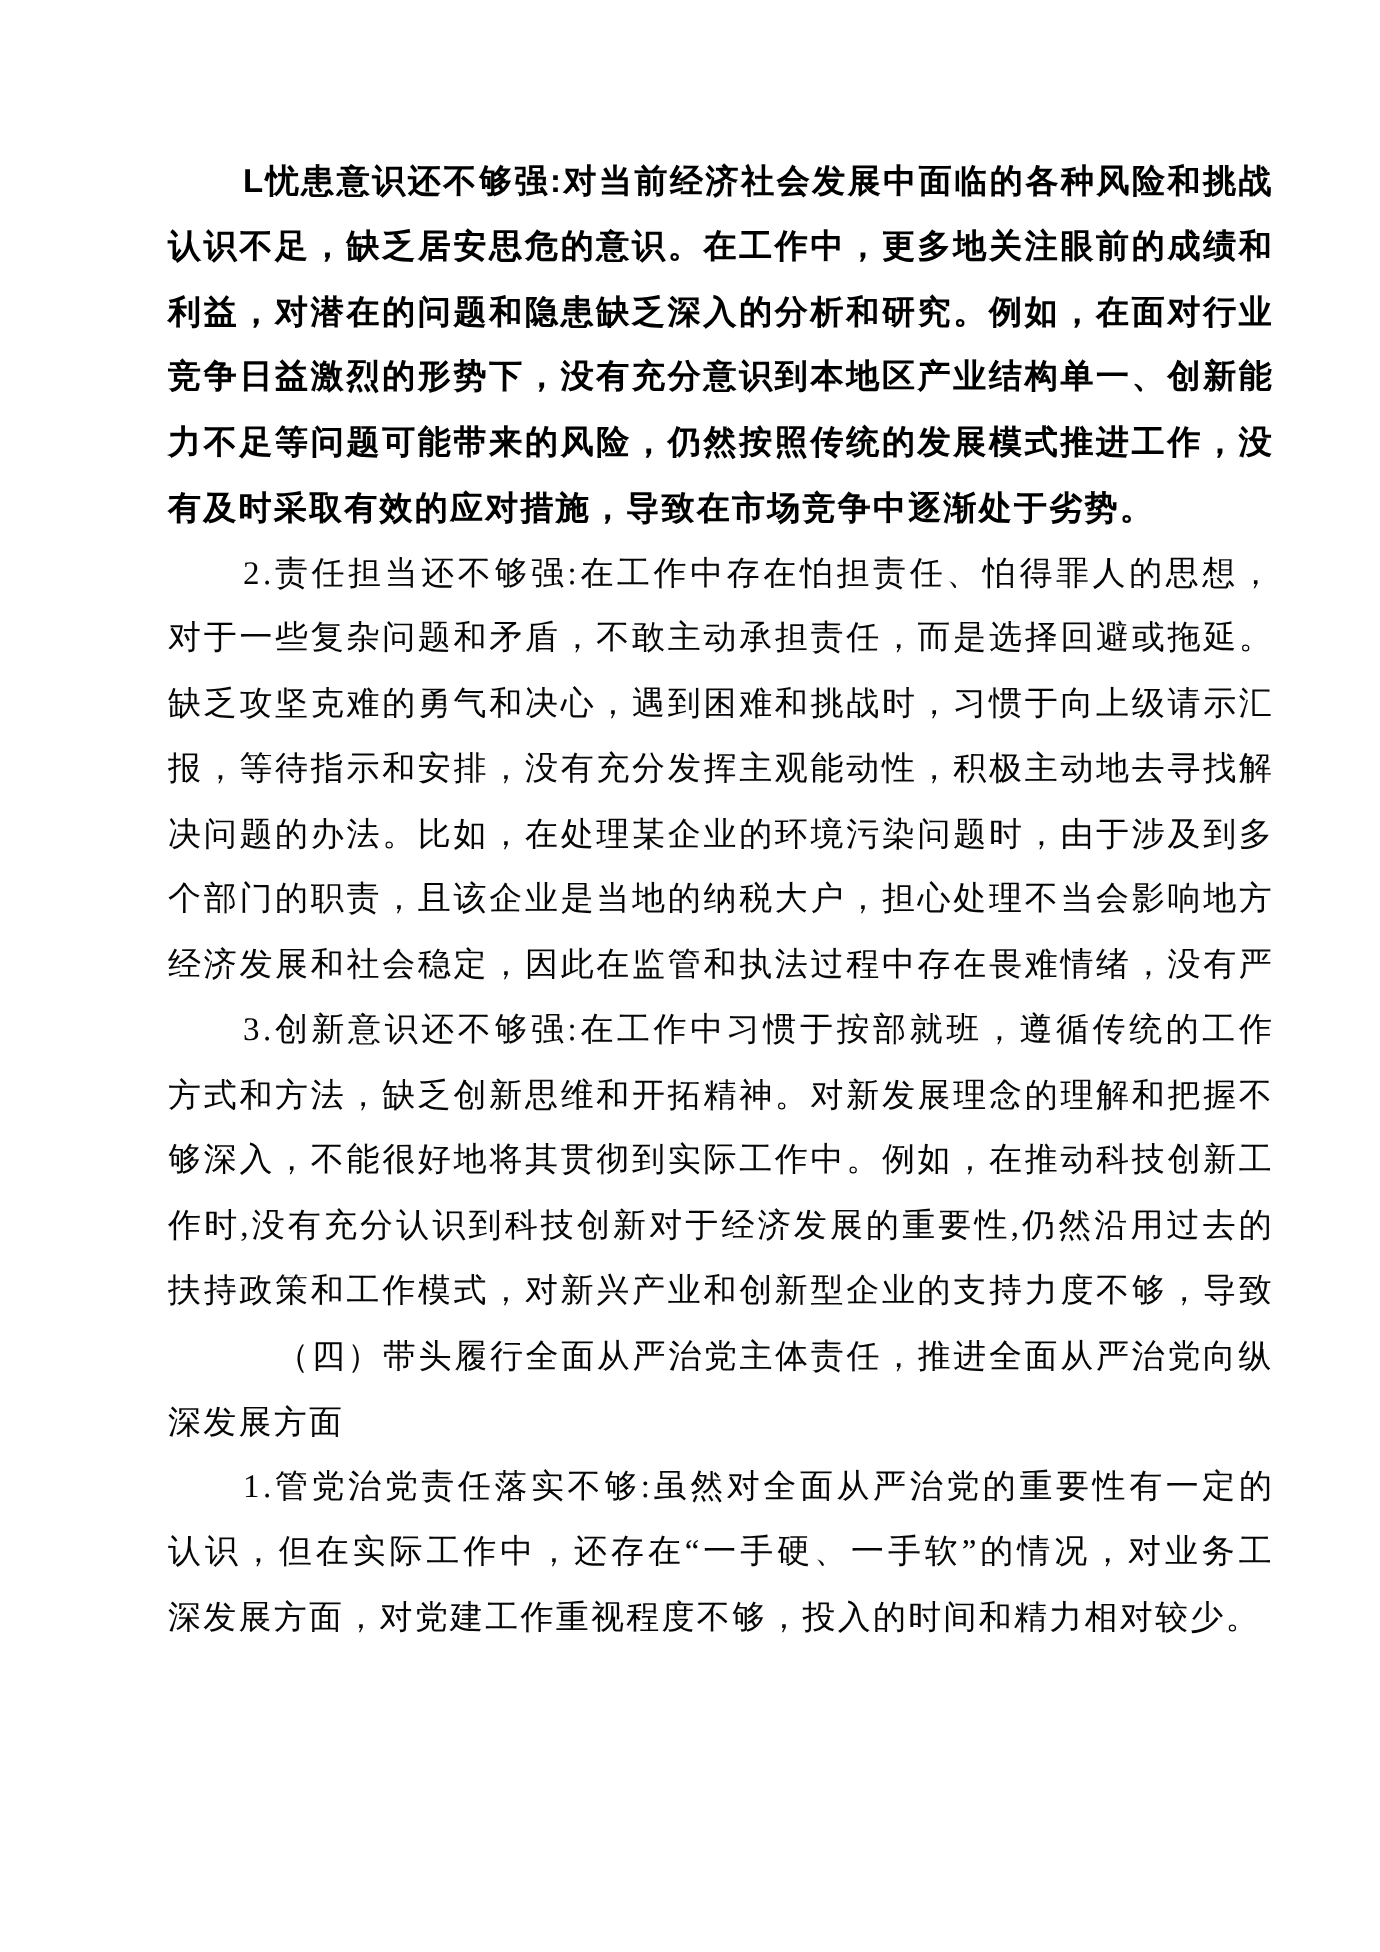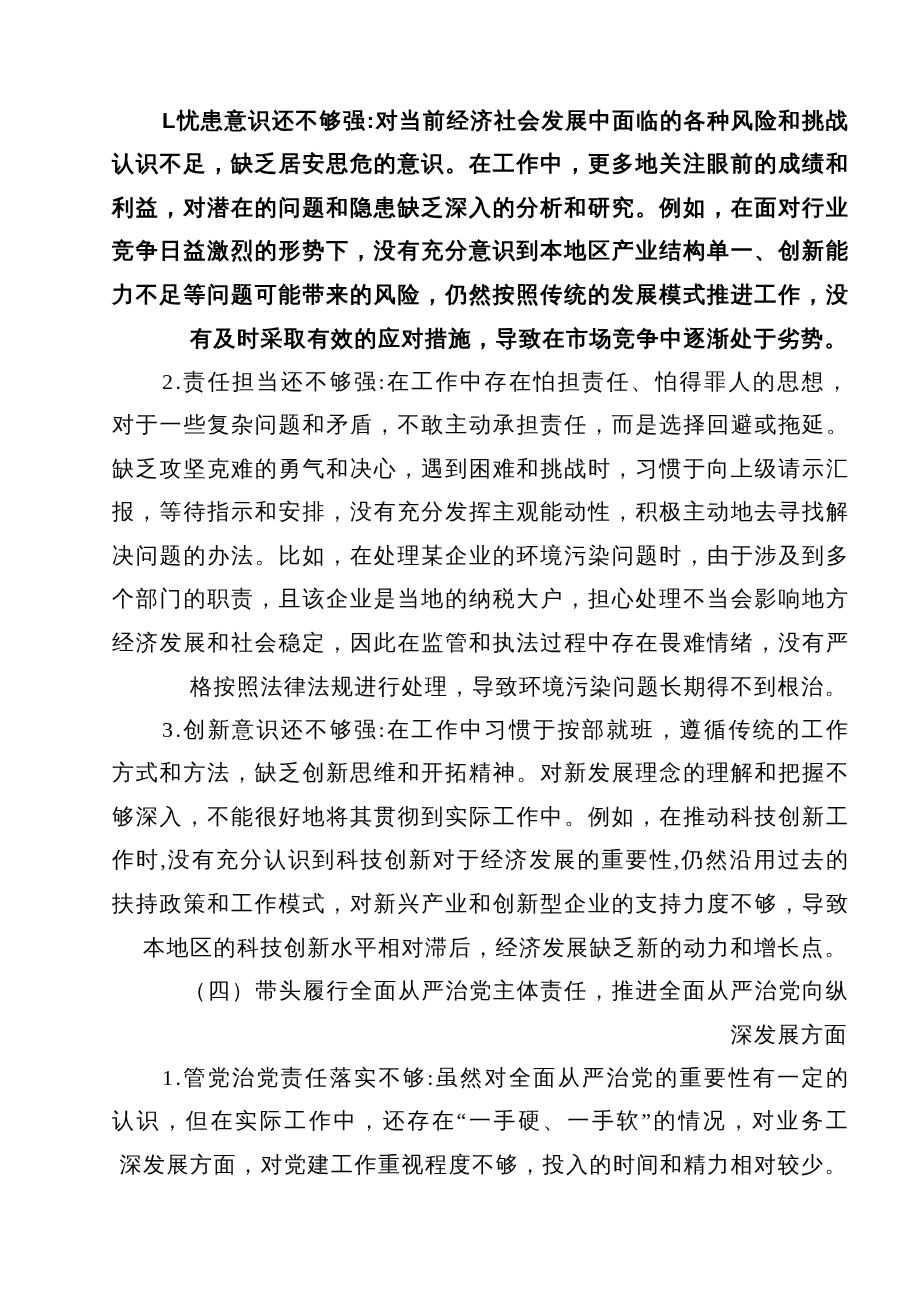--- a/index.html
+++ b/index.html
@@ -29,21 +29,21 @@
     color: #060606;
     display: flex;
     justify-content: space-between;
     align-items: center;
     white-space: nowrap;
   }
   
   .line.last {
     display: block;
     line-height: 43.5px;
-    text-align: right;
+    text-align: left;
     letter-spacing: 1.5px;
   }
   
   .line.first { padding-left: 50px; }
   .para.heading .line.first { padding-left: 72px; }
 
   
   .para.heiti .line {
     font-family: "Liberation Sans", "DejaVu Sans", sans-serif;
     font-weight: 600;
@@ -451,21 +451,20 @@
           <span>在</span>
           <span>畏</span>
           <span>难</span>
           <span>情</span>
           <span>绪</span>
           <span>，</span>
           <span>没</span>
           <span>有</span>
           <span>严</span>
         </div>
-        <div class="line last">格按照法律法规进行处理，导致环境污染问题长期得不到根治。</div>
       </div>
       <div class="para fangsong">
         <div class="line first">
           <span>3</span>
           <span>.</span>
           <span>创</span>
           <span>新</span>
           <span>意</span>
           <span>识</span>
           <span>还</span>
@@ -619,21 +618,20 @@
           <span>支</span>
           <span>持</span>
           <span>力</span>
           <span>度</span>
           <span>不</span>
           <span>够</span>
           <span>，</span>
           <span>导</span>
           <span>致</span>
         </div>
-        <div class="line last">本地区的科技创新水平相对滞后，经济发展缺乏新的动力和增长点。</div>
       </div>
       <div class="para fangsong heading">
         <div class="line first">
           <span>（</span>
           <span>四</span>
           <span>）</span>
           <span>带</span>
           <span>头</span>
           <span>履</span>
           <span>行</span>

